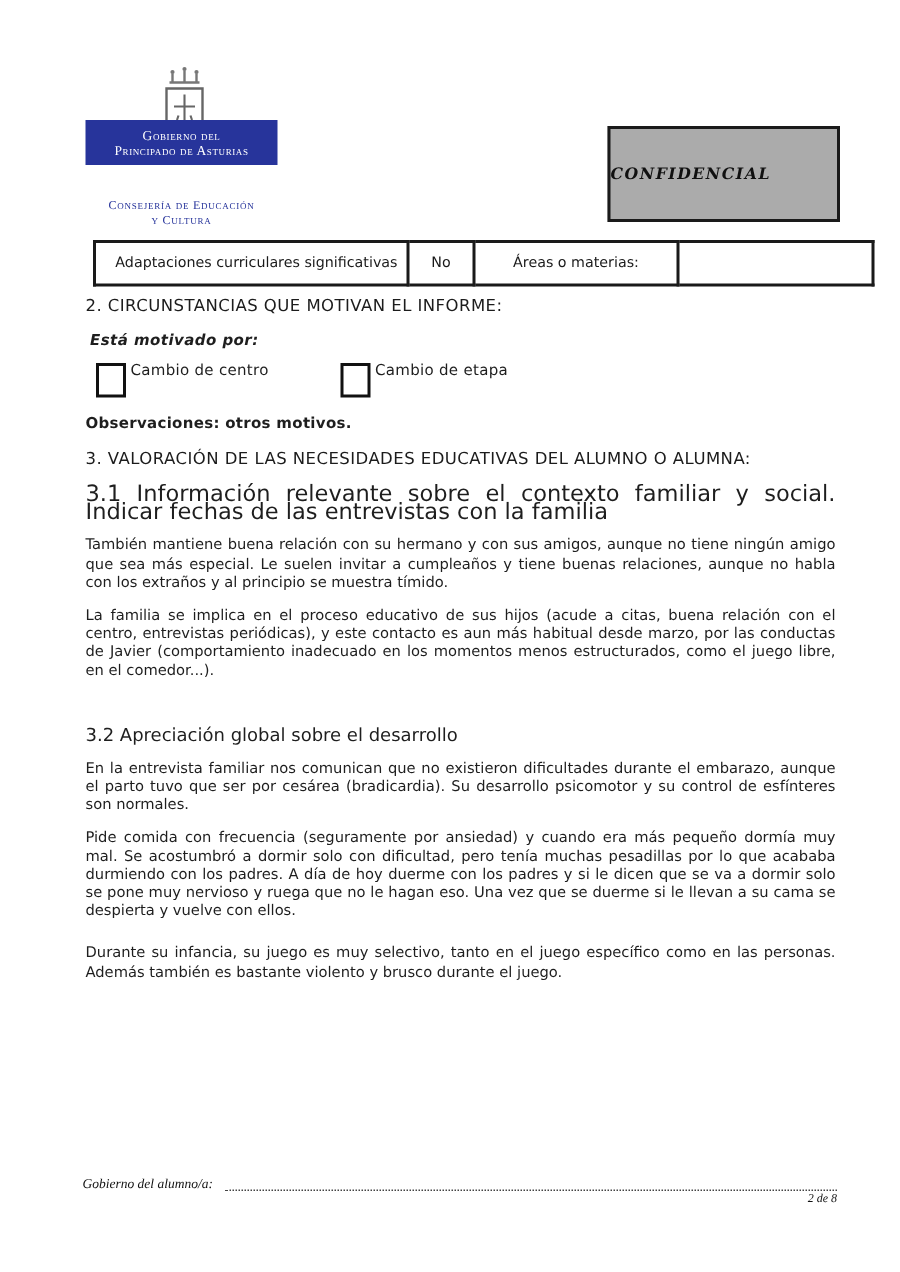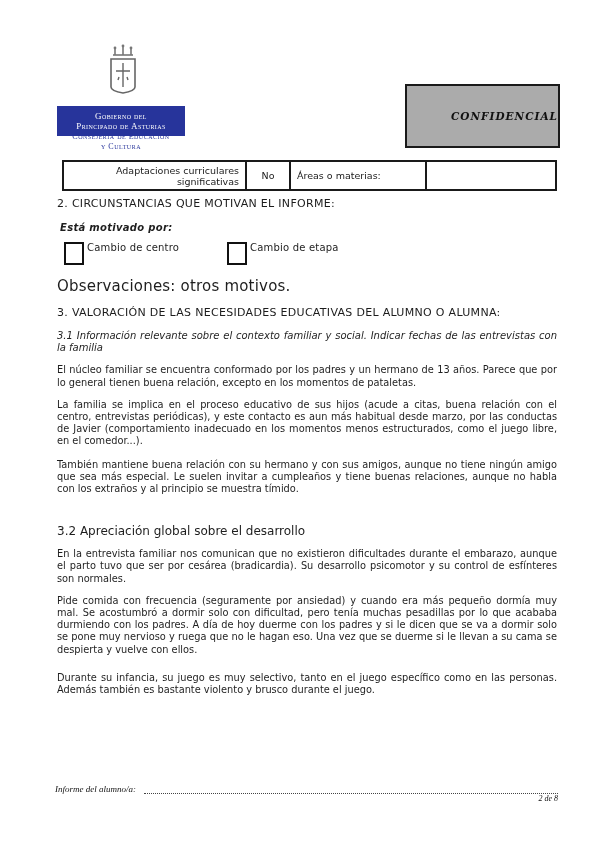--- a/index.html
+++ b/index.html
@@ -9,64 +9,64 @@
     width: 600px; height: 848px;
     background: #fff;
     font-family: "DejaVu Sans", sans-serif;
     color: #1e1e1e;
     overflow: hidden;
   }
 
   
   .crest { position:absolute; left:103px; top:44px; }
   .gov-box {
-    position:absolute; left:57px; top:106px; width:128px; height:30px;
+    position:absolute; left:57px; top:80px; width:128px; height:30px;
     background:#27349b; color:#fff;
     display:flex; flex-direction:column; align-items:center; justify-content:center;
     font-family:"Liberation Serif", serif; font-variant:small-caps;
     font-size:9px; line-height:10.5px; letter-spacing:.4px; text-align:center;
   }
   .dept {
     position:absolute; left:40px; top:132px; width:162px;
     color:#27349b; font-family:"Liberation Serif", serif; font-variant:small-caps;
     font-size:8px; line-height:9.5px; letter-spacing:.5px; text-align:center;
   }
   .confidential {
     position:absolute; left:405px; top:84px; width:155px; height:64px;
     background:#ababab; border:2px solid #1a1a1a;
-    display:flex; align-items:center; justify-content:flex-end;
+    display:flex; align-items:center; justify-content:flex-start;
     font-family:"DejaVu Serif", serif; font-style:italic; font-weight:bold;
     font-size:10.5px; letter-spacing:1px; color:#111;
   }
 
   
   .content { position:absolute; left:57px; top:160px; width:500px; }
 
   table.adapt { border-collapse:collapse; margin-left:5px; width:495px; table-layout:fixed; }
   table.adapt td {
     border:2px solid #1a1a1a; height:29px;
     font-size:9.5px; padding:2px 6px; color:#1a1a1a;
   }
-  td.c1 { width:183px; text-align:right; }
+  td.c1 { width:209px; text-align:right; }
   td.c2 { width:44px;  text-align:center; }
-  td.c3 { width:136px; text-align:left; }
+  td.c3 { width:136px; text-align:center; }
   td.c4 { width:130px; }
 
   .h-sec { margin-top:6px; font-size:11px; letter-spacing:.3px; color:#1c1c1c; }
   .motivado { margin-top:12px; margin-left:3px; font-size:10px; font-weight:bold; font-style:italic; letter-spacing:.3px; }
 
   .cbgrid { margin-top:9px; margin-left:7px; width:420px;
             display:grid; grid-template-columns:163px 1fr; row-gap:12px; }
   .cbitem { display:flex; align-items:flex-start; }
   .cbbox { width:20px; height:23px; border:2px solid #111; background:#fff; flex:0 0 auto; }
   .cblabel { font-size:10px; margin-left:3px; letter-spacing:.2px; }
 
-  .obs { margin-top:12px; font-size:15px; letter-spacing:.2px; }
+  .obs { margin-top:12px; font-size:10px; letter-spacing:.2px;font-weight:bold; }
 
-  .t31 { margin-top:11px; font-size:10px; line-height:12.2px; text-align:justify;font-style:italic; }
+  .t31 { margin-top:11px; font-size:15px; line-height:12.2px; text-align:justify; }
   .para { font-size:9.8px; line-height:12.2px; text-align:justify; color:#1e1e1e; }
   .mt10 { margin-top:10px; } .mt11 { margin-top:11px; } .mt16 { margin-top:16px; }
   .t32 { margin-top:29px; font-size:12px; }
   .h3sec { margin-top:11px; }
 
   
   .footer { position:absolute; left:55px; top:782px; width:503px; }
   .footer-row { display:flex; align-items:flex-end; }
   .footer-label {
     font-family:"Liberation Serif", serif; font-style:italic;
@@ -135,32 +135,31 @@
         <span class="cbbox"></span>
         <span class="cblabel">Cambio de etapa</span>
       </div>
     </div>
 
     <div class="obs">Observaciones: otros motivos.</div>
 
     <div class="h-sec h3sec">3. VALORACIÓN DE LAS NECESIDADES EDUCATIVAS DEL ALUMNO O ALUMNA:</div>
 
     <div class="t31">3.1 Información relevante sobre el contexto familiar y social. Indicar fechas de las entrevistas con la familia</div>
-    <p class="para mt10">El núcleo familiar se encuentra conformado por los padres y un hermano de 13 años. Parece que por lo general tienen buena relación, excepto en los momentos de pataletas.</p>
+    <p class="para mt11">También mantiene buena relación con su hermano y con sus amigos, aunque no tiene ningún amigo que sea más especial. Le suelen invitar a cumpleaños y tiene buenas relaciones, aunque no habla con los extraños y al principio se muestra tímido.</p>
     <p class="para mt10">La familia se implica en el proceso educativo de sus hijos (acude a citas, buena relación con el centro, entrevistas periódicas), y este contacto es aun más habitual desde marzo, por las conductas de Javier (comportamiento inadecuado en los momentos menos estructurados, como el juego libre, en el comedor...).</p>
-    <p class="para mt11">También mantiene buena relación con su hermano y con sus amigos, aunque no tiene ningún amigo que sea más especial. Le suelen invitar a cumpleaños y tiene buenas relaciones, aunque no habla con los extraños y al principio se muestra tímido.</p>
 
     <div class="t32">3.2 Apreciación global sobre el desarrollo</div>
     <p class="para mt10">En la entrevista familiar nos comunican que no existieron dificultades durante el embarazo, aunque el parto tuvo que ser por cesárea (bradicardia). Su desarrollo psicomotor y su control de esfínteres son normales.</p>
     <p class="para mt10">Pide comida con frecuencia (seguramente por ansiedad) y cuando era más pequeño dormía muy mal. Se acostumbró a dormir solo con dificultad, pero tenía muchas pesadillas por lo que acababa durmiendo con los padres. A día de hoy duerme con los padres y si le dicen que se va a dormir solo se pone muy nervioso y ruega que no le hagan eso. Una vez que se duerme si le llevan a su cama se despierta y vuelve con ellos.</p>
     <p class="para mt16">Durante su infancia, su juego es muy selectivo, tanto en el juego específico como en las personas. Además también es bastante violento y brusco durante el juego.</p>
 
   </div>
 
   <div class="footer">
     <div class="footer-row">
-      <span class="footer-label">Informe del alumno/a:</span>
+      <span class="footer-label">Gobierno del alumno/a:</span>
       <span class="dotline"></span>
     </div>
     <div class="pagenum">2 de 8</div>
   </div>
 
 </div>
 
 </body></html>

